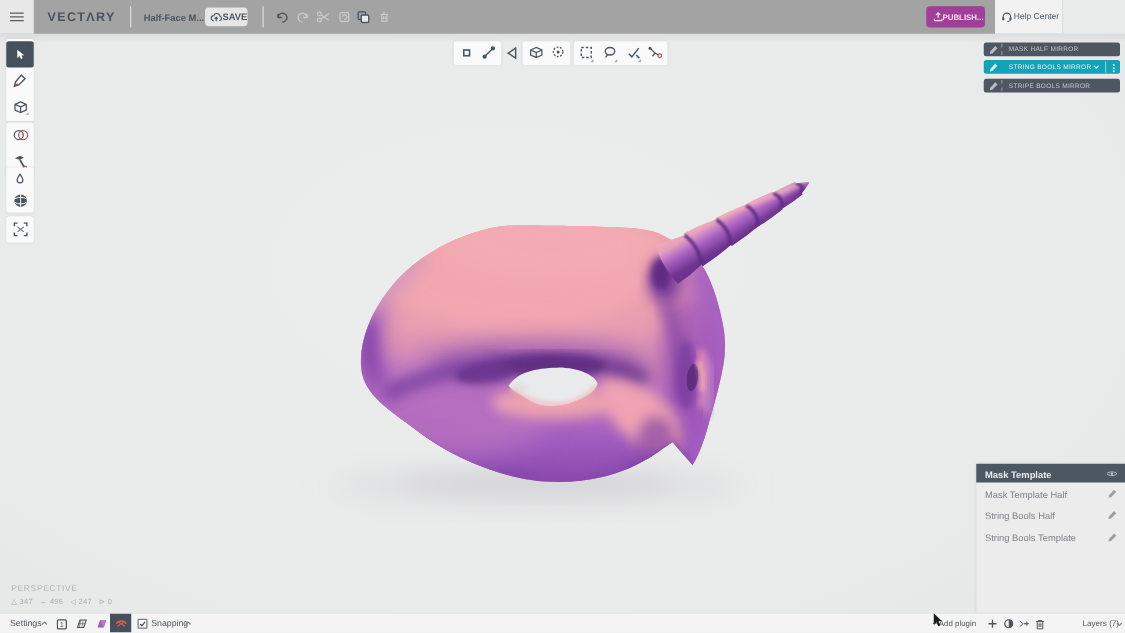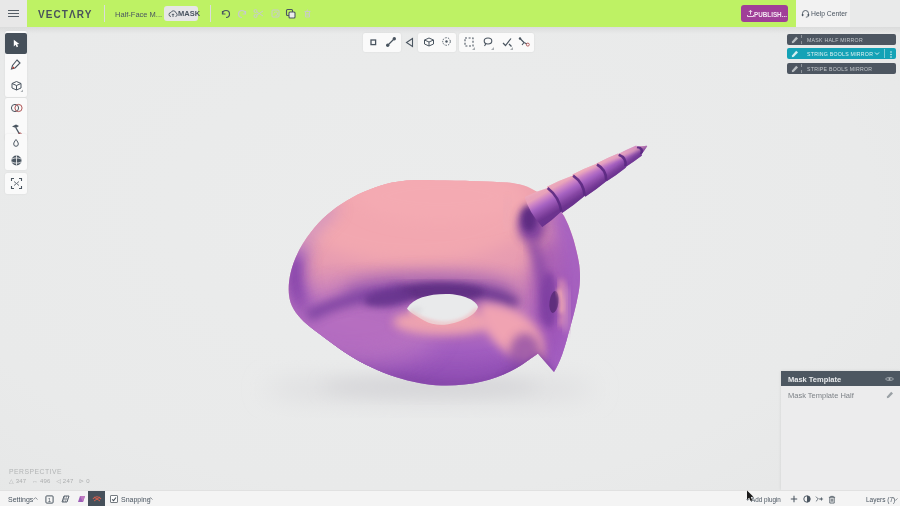--- a/index.html
+++ b/index.html
@@ -1,25 +1,25 @@
 <!DOCTYPE html>
 <html><head>
 <meta charset="utf-8">
 <style>
 * { margin:0; padding:0; box-sizing:border-box; }
 html,body { width:900px; height:506px; overflow:hidden; font-family:"Liberation Sans", sans-serif; }
 #app { position:relative; width:900px; height:506px; background:#e9eaea; }
 
 
-#header { position:absolute; top:0; left:0; width:850px; height:27px; background:#bef264; }
+#header { position:absolute; top:0; left:0; width:850px; height:27px; background:#a3a3a3; }
 #hamb { position:absolute; left:0; top:0; width:27px; height:27px; background:#e8e8e8; }
 #hamb .l { position:absolute; left:8px; width:11px; height:1px; background:#555e66; }
 #logo { position:absolute; left:38px; top:8.5px; font-size:10px; font-weight:bold; letter-spacing:1.1px; color:#49525b; }
 .hdiv { position:absolute; top:5px; width:1px; height:17px; background:#dcdcdc; }
-#fname { position:absolute; left:115px; top:9.5px; font-size:7.5px; font-weight:normal; color:#4a5560; white-space:nowrap; }
+#fname { position:absolute; left:115px; top:9.5px; font-size:7.5px; font-weight:bold; color:#4a5560; white-space:nowrap; }
 #savebtn { position:absolute; left:164px; top:5.5px; width:34px; height:15px; background:#e6e6e6; border-radius:3px; }
 #savebtn span { position:absolute; left:14px; top:3.5px; font-size:7.5px; font-weight:bold; color:#4a5560; }
 .hic { position:absolute; top:8px; }
 #help { position:absolute; right:0; top:0; width:54px; height:27px; background:#f2f2f2; }
 #help span { position:absolute; left:15px; top:10px; font-size:6.8px; color:#4a5560; }
 #pubbtn { position:absolute; right:62px; top:5px; width:47px; height:17px; background:#a03f98; border-radius:3px; }
 #pubbtn span { position:absolute; left:13px; top:5.5px; color:#f3e6f2; font-size:6.3px; font-weight:bold; }
 
 
 #vp { position:absolute; top:27px; left:0; width:900px; height:463px;
@@ -329,21 +329,21 @@
         <div class="l" style="top:16px;"></div>
     </div>
     <div id="logo">VECTΛRY</div>
     <div class="hdiv" style="left:104px;"></div>
     <div id="fname">Half-Face M...</div>
     <div id="savebtn">
       <svg style="position:absolute;left:4px;top:4px;" width="10" height="8" viewBox="0 0 10 8">
           <path d="M3,6.5 a2,2 0 0 1 0,-4 a2.6,2.6 0 0 1 5,0.5 a1.8,1.8 0 0 1 -0.5,3.5" fill="none" stroke="#4a5560" stroke-width="0.9"></path>
           <path d="M5,7 L5,4 M3.8,5 L5,3.8 L6.2,5" stroke="#4a5560" stroke-width="0.9" fill="none"></path>
         </svg>
-      <span>MASK</span>
+      <span>SAVE</span>
     </div>
     <div class="hdiv" style="left:210px;"></div>
 
     <svg class="hic" style="left:220px;" width="11" height="11" viewBox="0 0 11 11">
         <path d="M2.5,3 L2.5,6 L5.5,6" fill="none" stroke="#4a5560" stroke-width="1.2"></path>
         <path d="M2.5,6 A3.5,3.5 0 1 1 6,9.5" fill="none" stroke="#4a5560" stroke-width="1.2"></path>
       </svg>
     <svg class="hic" style="left:237px;" width="11" height="11" viewBox="0 0 11 11">
         <path d="M8.5,3 L8.5,6 L5.5,6" fill="none" stroke="#c7cacc" stroke-width="1.2"></path>
         <path d="M8.5,6 A3.5,3.5 0 1 0 5,9.5" fill="none" stroke="#c7cacc" stroke-width="1.2"></path>
@@ -396,20 +396,32 @@
           <path d="M0.5,3 C2,1 7,1 8.5,3 C7,5 2,5 0.5,3 Z" fill="none" stroke="#b9bec2" stroke-width="0.8"></path>
           <circle cx="4.5" cy="3" r="1.1" fill="#b9bec2"></circle>
         </svg>
     </div>
     <div class="rpitem">
         <span>Mask Template Half</span>
         <svg width="8" height="8" viewBox="0 0 8 8">
           <path d="M5.2,0.8 L7,2.6 L2.8,6.8 L0.8,7.2 L1.2,5.2 Z" fill="#9aa0a5"></path>
         </svg>
       </div>
+    <div class="rpitem">
+        <span>String Bools Half</span>
+        <svg width="8" height="8" viewBox="0 0 8 8">
+          <path d="M5.2,0.8 L7,2.6 L2.8,6.8 L0.8,7.2 L1.2,5.2 Z" fill="#9aa0a5"></path>
+        </svg>
+      </div>
+    <div class="rpitem">
+        <span>String Bools Template</span>
+        <svg width="8" height="8" viewBox="0 0 8 8">
+          <path d="M5.2,0.8 L7,2.6 L2.8,6.8 L0.8,7.2 L1.2,5.2 Z" fill="#9aa0a5"></path>
+        </svg>
+      </div>
   </div>
 
   <div id="bbar">
     <span class="bbtxt" style="left:8px;top:4.5px;">Settings</span>
     <svg style="position:absolute;left:33px;top:6px;" width="5" height="3" viewBox="0 0 5 3">
         <path d="M0.5,2.6 L2.5,0.6 L4.5,2.6" stroke="#81878d" stroke-width="0.9" fill="none"></path>
       </svg>
     <svg style="position:absolute;left:45px;top:3.5px;" width="9" height="9" viewBox="0 0 10 10">
         <rect x="1" y="1" width="8" height="8" rx="1" fill="none" stroke="#4a5560" stroke-width="1.1"></rect>
         <text x="5" y="7.6" font-size="6.5" text-anchor="middle" fill="#4a5560" font-family="Liberation Sans">1</text>

